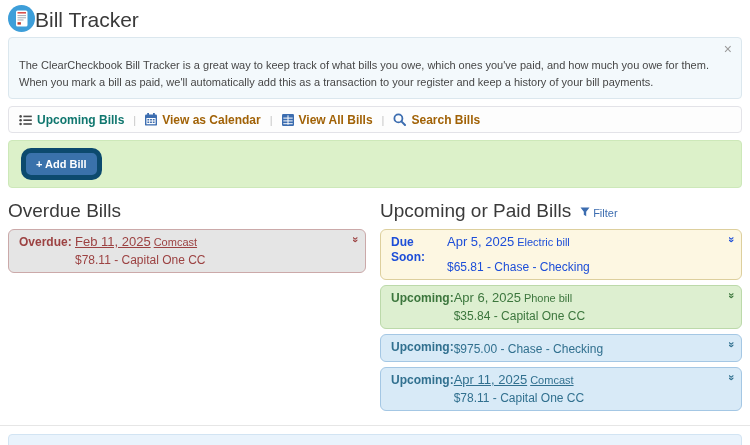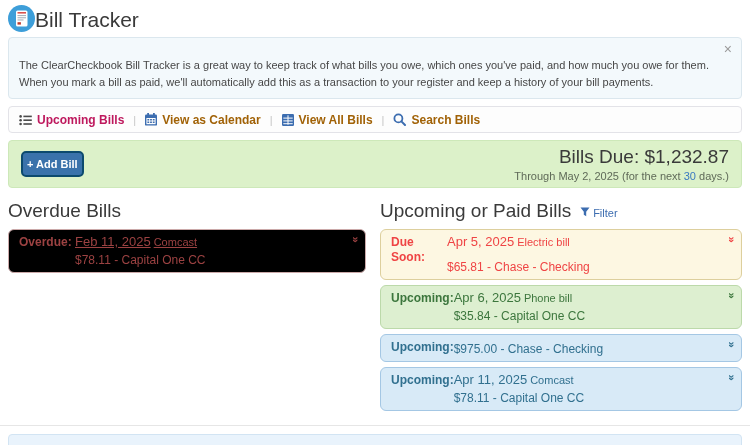--- a/index.html
+++ b/index.html
@@ -13,29 +13,29 @@
 
   
   .intro-banner { position:relative; margin-top:3px; background:#f3f9fc; border:1px solid #dbe7ee;
                   border-radius:4px; padding:19px 30px 7px 10px; font-size:11px; line-height:1.55; color:#474747; }
   .intro-close { position:absolute; top:4px; right:9px; color:#9a9a9a; font-size:14px; line-height:1; cursor:pointer; }
 
   
   .nav-bar { margin-top:7px; border:1px solid #e3e3e8; background:#fdfdfd; border-radius:4px;
              padding:6px 10px; display:flex; align-items:center; font-size:12px; font-weight:600; height:27px; }
   .nav-item { display:flex; align-items:center; gap:5px; cursor:pointer; color:#a16207; }
-  .nav-item.active { color:#be185d; cursor:default; }
+  .nav-item.active { color:#0f766e; cursor:default; }
   .nav-sep { color:#c6c6c6; margin:0 9px; font-weight:400; font-size:11px; }
   .nav-icon svg { display:block; }
 
   
   .summary-banner { margin-top:7px; background:#dcf1c9; border:1px solid #cde8b9; border-radius:4px;
                     padding:7px 12px; display:flex; justify-content:space-between; align-items:center; height:48px; }
-  .add-bill-btn { background:#3a72ab; border:2px solid #0c4a6e; color:#fff; font-weight:bold;
-                  font-size:11px; padding:5px 4px; border-radius:5px; cursor:pointer;
+  .add-bill-btn { background:#3a72ab; border:5px solid #0c4a6e; color:#fff; font-weight:bold;
+                  font-size:11px; padding:5px 10px; border-radius:10px; cursor:pointer;
                   font-family:"Liberation Sans", sans-serif; }
   .summary-right { text-align:right; }
   .bills-due { font-size:19px; color:#3a3a3a; line-height:1.15; }
   .through-line { font-size:11px; color:#5f6a58; margin-top:2px; }
   .days-link { color:#3a79c0; cursor:pointer; }
 
   
   .columns { display:flex; gap:14px; margin-top:11px; }
   .col-left  { flex:0 0 358px; }
   .col-right { flex:1; }
@@ -48,22 +48,22 @@
           margin-bottom:5px; font-size:12px; }
   .card .label { flex:0 0 56px; font-weight:bold; font-size:12px; line-height:15px; padding-top:1px; }
   .card.due-soon .label { flex-basis:56px; }
   .card .content { flex:1; }
   .card .line1 { line-height:16px; }
   .card .date { font-size:13px; }
   .card .name { font-size:11px; margin-left:3px; }
   .card .line2 { margin-top:3px; font-size:12px; line-height:14px; }
   .chevrons { position:absolute; top:3px; right:7px; font-size:11px; font-weight:bold;
               transform:rotate(90deg); cursor:pointer; letter-spacing:-1px; }
-  .card.overdue   { background:#000000; border-color:#cba9a9; color:#9c4242; }
-  .card.due-soon  { background:#fdf7e2; border-color:#ddcf9d; color:#ef4444; }
+  .card.overdue   { background:#e5e5e5; border-color:#cba9a9; color:#9c4242; }
+  .card.due-soon  { background:#fdf7e2; border-color:#ddcf9d; color:#1d4ed8; }
   .card.up-green  { background:#ddefd0; border-color:#bcd9aa; color:#3c763d; }
   .card.up-blue   { background:#d8eaf7; border-color:#a4c7e4; color:#31708f; }
 
   
   .footer-rule { border:none; border-top:1px solid #e6e6e6; margin:9px -8px 0; }
   .footer-banner { margin-top:8px; background:#e9f3fc; border:1px solid #d2e4f3; border-radius:4px;
                    padding:8px 10px; font-size:11px; line-height:1.7; color:#3f3f3f; }
 </style>
 </head>
 <body>
@@ -142,26 +142,20 @@
           <circle cx="5.4" cy="5.4" r="4" fill="none" stroke="#3c6db0" stroke-width="1.8"></circle>
           <line x1="8.4" y1="8.4" x2="12" y2="12" stroke="#3c6db0" stroke-width="2" stroke-linecap="round"></line>
         </svg>
       </span>
       <span>Search Bills</span>
     </span>
   </div>
 
   <div class="summary-banner">
     <button class="add-bill-btn">+ Add Bill</button>
-    <div class="summary-right">
-      <div class="bills-due">Bills Due: $1,232.87</div>
-      <div class="through-line">
-        <span>Through May 2, 2025 (for the next </span><span class="days-link">30</span><span> days.)</span>
-      </div>
-    </div>
   </div>
 
   <div class="columns">
 
     <div class="col-left">
       <div class="section-head">
         <span class="section-title">Overdue Bills</span>
       </div>
       <div class="card overdue">
         <span class="label">Overdue:</span>
@@ -214,21 +208,21 @@
         <span class="label">Upcoming:</span>
         <span class="content">
           <span class="line2" style="display:block;">$975.00 - Chase - Checking</span>
         </span>
         <span class="chevrons">»</span>
       </div>
 
       <div class="card up-blue">
         <span class="label">Upcoming:</span>
         <span class="content">
-          <span class="line1" style="display:block;">
+          <span class="line1" style="display:block;text-decoration:underline;">
             <span class="date">Apr 11, 2025</span><span class="name">Comcast</span>
           </span>
           <span class="line2" style="display:block;">$78.11 - Capital One CC</span>
         </span>
         <span class="chevrons">»</span>
       </div>
     </div>
   </div>
 
   <hr class="footer-rule">

